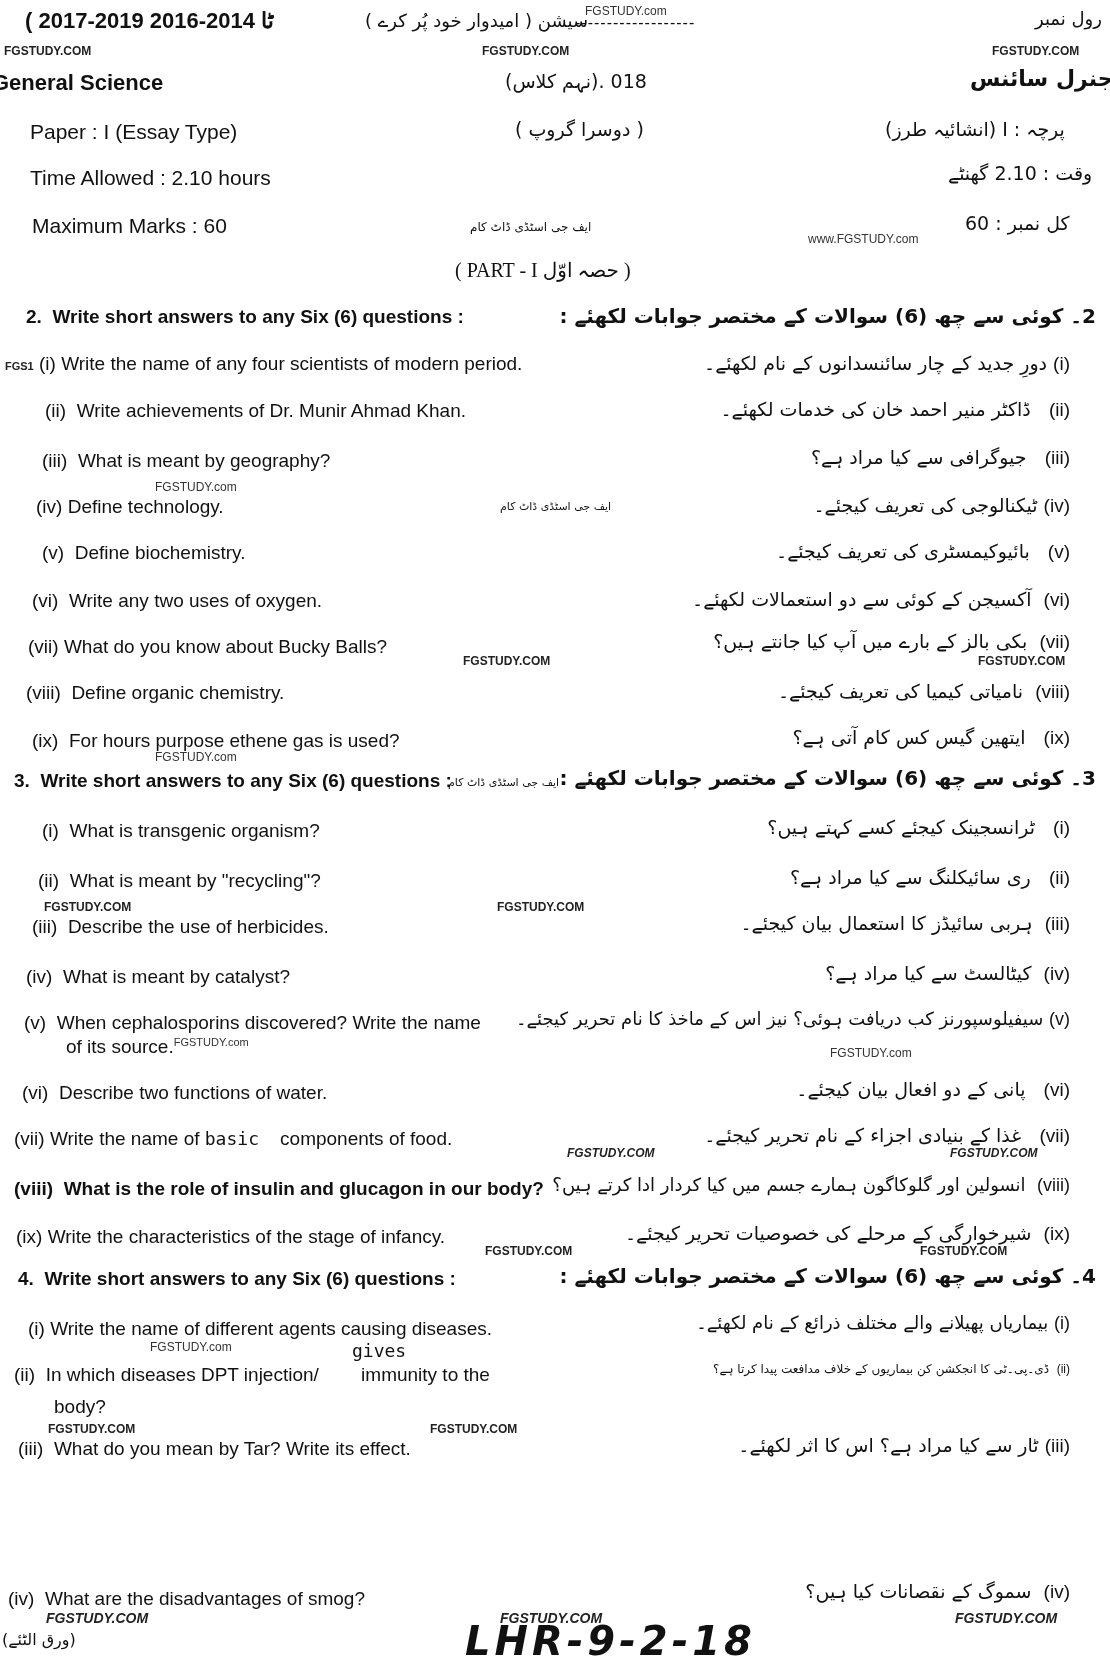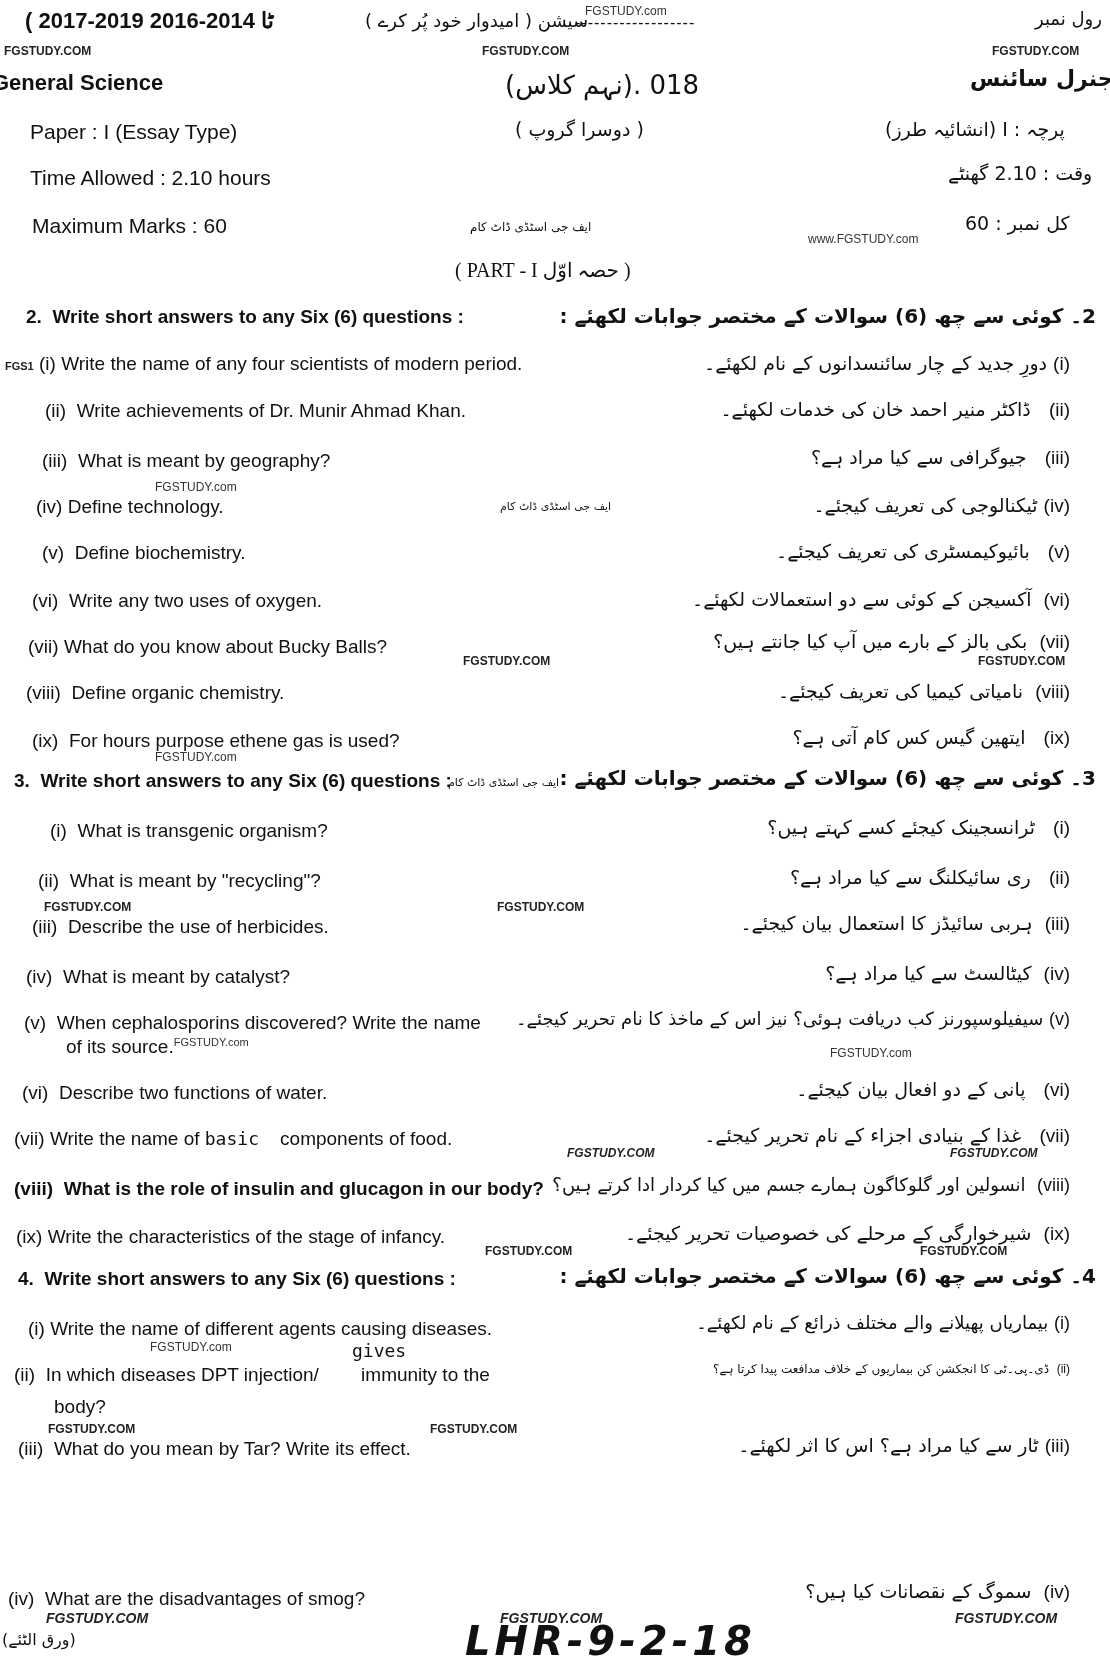--- a/index.html
+++ b/index.html
@@ -22,21 +22,21 @@
 <div class="abs en bold" style="left:25px;top:8px;font-size:22px;">(  2017-2019 ٹا 2014-2016</div>
 <div class="abs ur" style="left:365px;top:10px;font-size:18px;">سیشن ( امیدوار خود پُر کرے )</div>
 <div class="abs" style="left:575px;top:14px;letter-spacing:1px;font-size:16px;">-------------------</div>
 <div class="abs ur" style="left:1035px;top:8px;font-size:18px;">رول نمبر</div>
 
 <div class="abs wm" style="left:4px;top:44px;">FGSTUDY.COM</div>
 <div class="abs wm" style="left:482px;top:44px;">FGSTUDY.COM</div>
 <div class="abs wm" style="left:992px;top:44px;">FGSTUDY.COM</div>
 
 <div class="abs en bold" style="left:-8px;top:70px;font-size:22px;">General Science</div>
-<div class="abs ur" style="left:505px;top:70px;font-size:26px;text-align:right;">018 .(نہم کلاس)</div>
+<div class="abs ur" style="left:505px;top:70px;font-size:19px;text-align:right;">018 .(نہم کلاس)</div>
 <div class="abs ur bold" style="left:970px;top:66px;font-size:22px;">جنرل سائنس</div>
 
 <div class="abs en" style="left:30px;top:120px;">Paper : I  (Essay Type)</div>
 <div class="abs ur" style="left:515px;top:118px;">( دوسرا گروپ )</div>
 <div class="abs ur" style="left:885px;top:118px;text-align:right;">پرچہ : I (انشائیہ طرز)</div>
 
 <div class="abs en" style="left:30px;top:166px;text-align:right;">Time Allowed :  2.10 hours</div>
 <div class="abs ur" style="left:948px;top:162px;">وقت :  2.10 گھنٹے</div>
 
 <div class="abs en" style="left:32px;top:214px;">Maximum Marks :  60</div>
@@ -86,21 +86,21 @@
 <div class="abs wm-thin" style="left:155px;top:750px;">FGSTUDY.com</div>
 <div class="abs ur" style="right:40px;top:726px;"><span class="num">(ix)</span>&nbsp;&nbsp; <span>ایتھین گیس کس کام آتی ہے؟</span></div>
 
 <div class="abs sechead" style="left:14px;top:770px;">
   <span>3.</span>&nbsp;
   <span>Write short answers to any Six (6) questions :</span>
 </div>
 <div class="abs ur" style="left:448px;top:776px;font-size:11px;">ایف جی اسٹڈی ڈاٹ کام</div>
 <div class="abs ur bold" style="right:14px;top:766px;font-size:20px;">3۔  کوئی سے چھ (6) سوالات کے مختصر جوابات لکھئے :</div>
 
-<div class="abs en" style="left:42px;top:820px;font-size:19px;margin-left:8px;"><span>(i)</span>&nbsp; <span>What is transgenic organism?</span></div>
+<div class="abs en" style="left:42px;top:820px;font-size:19px;"><span>(i)</span>&nbsp; <span>What is transgenic organism?</span></div>
 <div class="abs ur" style="right:40px;top:816px;"><span class="num">(i)</span>&nbsp;&nbsp; <span>ٹرانسجینک کیجئے کسے کہتے ہیں؟</span></div>
 
 <div class="abs en" style="left:38px;top:870px;font-size:19px;text-align:center;"><span>(ii)</span>&nbsp; <span>What is meant by "recycling"?</span></div>
 <div class="abs ur" style="right:40px;top:866px;"><span class="num">(ii)</span>&nbsp;&nbsp; <span>ری سائیکلنگ سے کیا مراد ہے؟</span></div>
 
 <div class="abs wm" style="left:44px;top:900px;">FGSTUDY.COM</div>
 <div class="abs wm" style="left:497px;top:900px;">FGSTUDY.COM</div>
 <div class="abs en" style="left:32px;top:916px;font-size:19px;"><span>(iii)</span>&nbsp; <span>Describe the use of herbicides.</span></div>
 <div class="abs ur" style="right:40px;top:912px;"><span class="num">(iii)</span>&nbsp; <span>ہربی سائیڈز کا استعمال بیان کیجئے۔</span></div>
 

